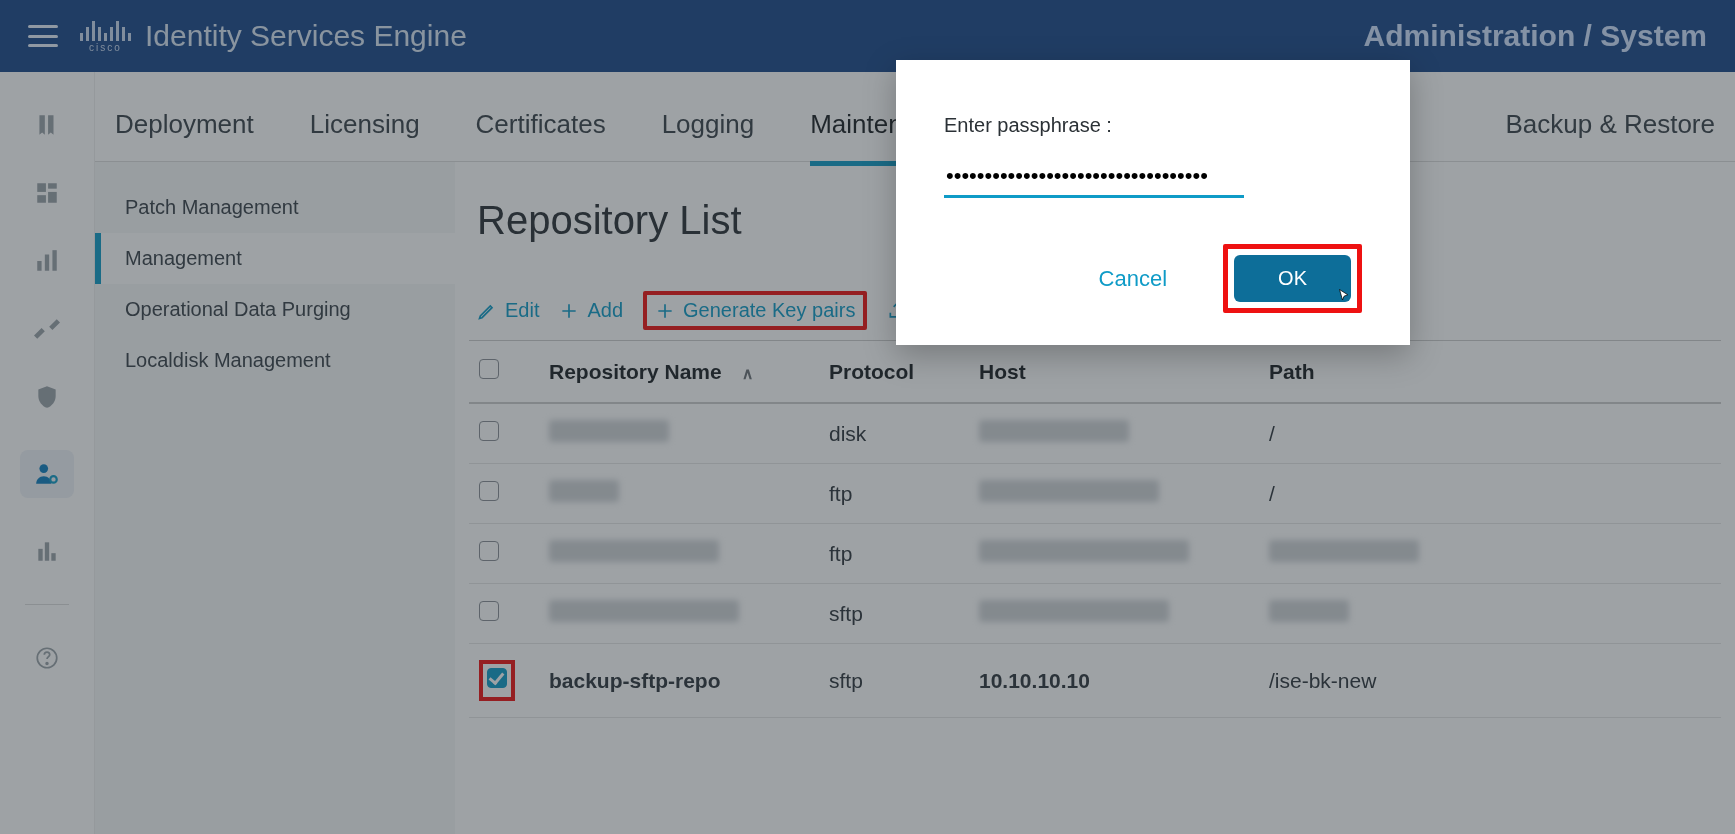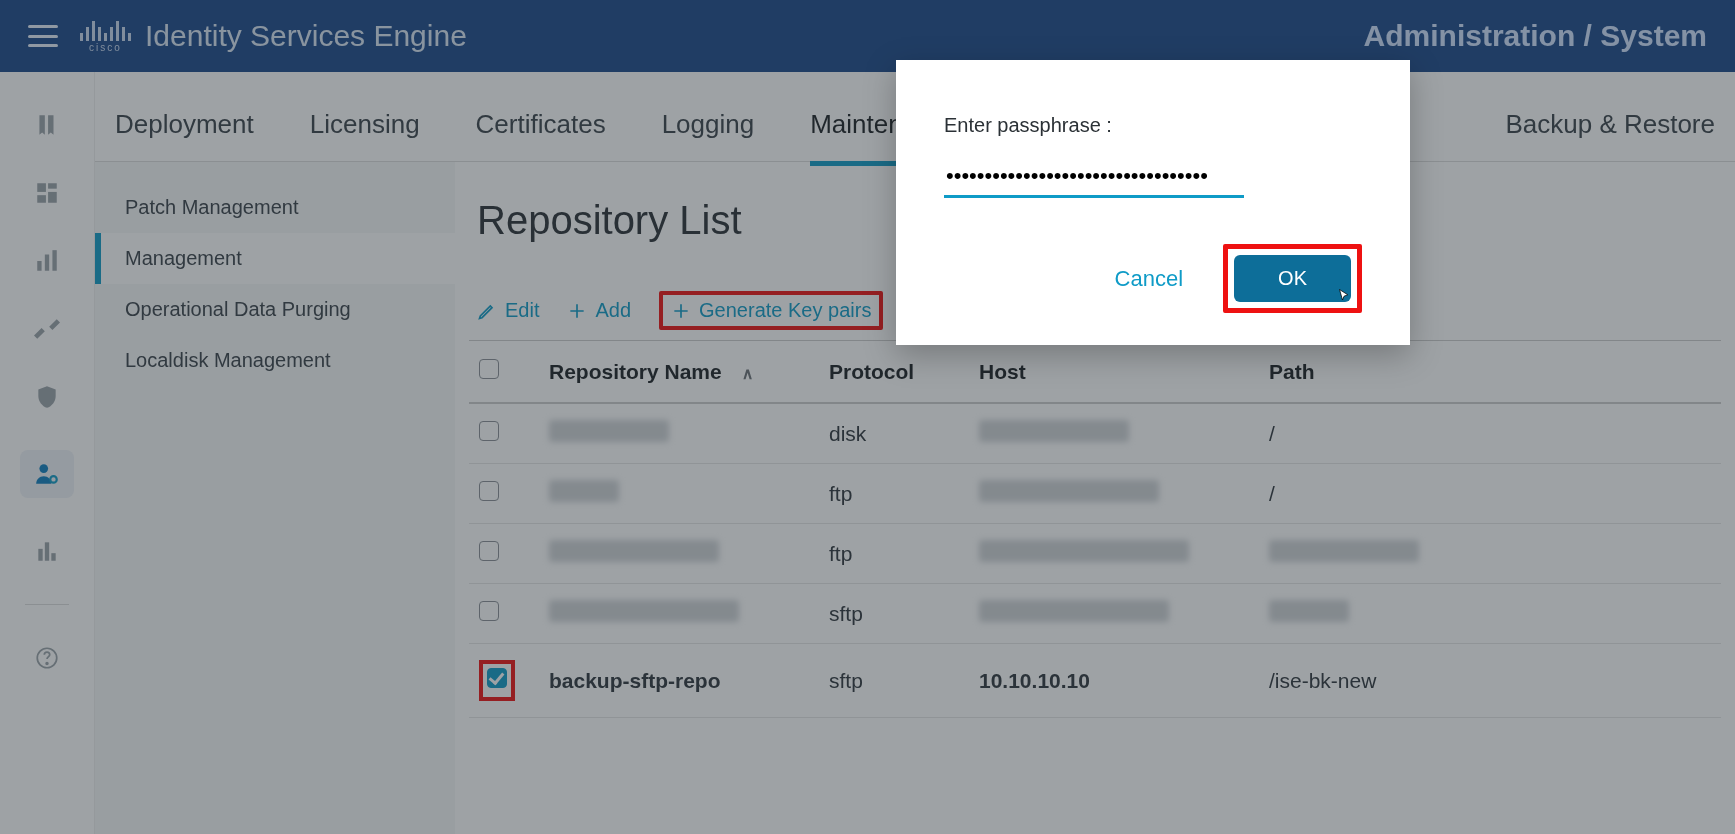--- a/index.html
+++ b/index.html
@@ -30,41 +30,41 @@
   .tab.active { color:#1b1f23; font-weight:400; border-bottom:5px solid #0f9bc7; padding-bottom:21px;}
 
   .content { flex:1; display:flex; }
   .sidemenu { width:360px; background:#f6f7f8; padding-top:20px; font-size:20px; color:#3a4249;}
   .sidemenu .item{ padding:14px 30px; cursor:pointer;}
   .sidemenu .item.active { background:#fff; border-left:6px solid #0f9bc7; padding-left:24px;}
 
   .panel { flex:1; padding: 36px 14px 0 14px; }
   .panel h1 { font-size:40px; font-weight:400; color:#2b3136; margin:0 0 48px 8px;}
 
-  .toolbar { display:flex; align-items:center; gap:28px; font-size:20px; color:#0f9bc7; padding-left:8px; margin-bottom:10px;}
+  .toolbar { display:flex; align-items:center; gap:20px; font-size:20px; color:#0f9bc7; padding-left:8px; margin-bottom:10px;}
   .tbtn { display:flex; align-items:center; gap:8px; cursor:pointer;}
   .tbtn svg{ width:20px; height:20px;}
   .hl-box { border:4px solid #e11; padding:4px 8px; border-radius:2px;}
 
   table { width: 100%; border-collapse: collapse; font-size:21px;}
   thead th { text-align:left; font-weight:700; color:#1b1f23; padding:18px 10px; border-bottom:2px solid #ccc; border-top:1px solid #ccc;}
   tbody td { padding:16px 10px; border-bottom:1px solid #e6e6e6; color:#2f363c;}
   tbody tr.selected td { font-weight:700;}
   .chk { width:20px; height:20px; border:1.5px solid #8a8f95; border-radius:4px; display:inline-block;}
   .chk.checked { background:#0f9bc7; border-color:#0f9bc7; position:relative;}
   .chk.checked::after{ content:""; position:absolute; left:4px; top:1px; width:6px; height:11px; border:solid #fff; border-width:0 3px 3px 0; transform:rotate(40deg);}
   .hl-chk{ border:4px solid #e11; padding:4px; display:inline-block;}
   .redact { display:inline-block; height:22px; border-radius:3px; filter: blur(3px); background:#cfd3d6;}
 
   
   .overlay { position:absolute; inset:0; background:rgba(40,48,56,0.45); }
   .modal { position:absolute; top:60px; left:896px; width:514px; background:#fff; box-shadow:0 10px 30px rgba(0,0,0,0.25); padding:54px 48px 32px;}
   .modal-label { font-size:20px; color:#2b3136; margin-bottom:22px;}
   .modal-input { width:300px; border:none; border-bottom:3px solid #0f9bc7; font-size:22px; padding:4px 2px 6px; outline:none; font-family:inherit;}
-  .modal-actions{ display:flex; justify-content:flex-end; align-items:center; gap:40px; margin-top:46px;}
+  .modal-actions{ display:flex; justify-content:flex-end; align-items:center; gap:56px; margin-top:46px;}
   .btn-cancel{ color:#0f9bc7; font-size:22px; cursor:pointer;}
   .btn-ok{ background:#0d6e99; color:#fff; font-size:20px; border:none; border-radius:6px; padding:12px 44px; cursor:pointer; position:relative;}
   .hl-ok{ border:5px solid #e11; padding:6px; display:inline-block; border-radius:2px;}
   .cursor{ position:absolute; bottom:-6px; right:-2px; width:18px; height:22px; }
 
   .sort-caret{ margin-left:20px; font-size:16px; color:#6b7075;}
 </style>
 </head>
 <body>
 

